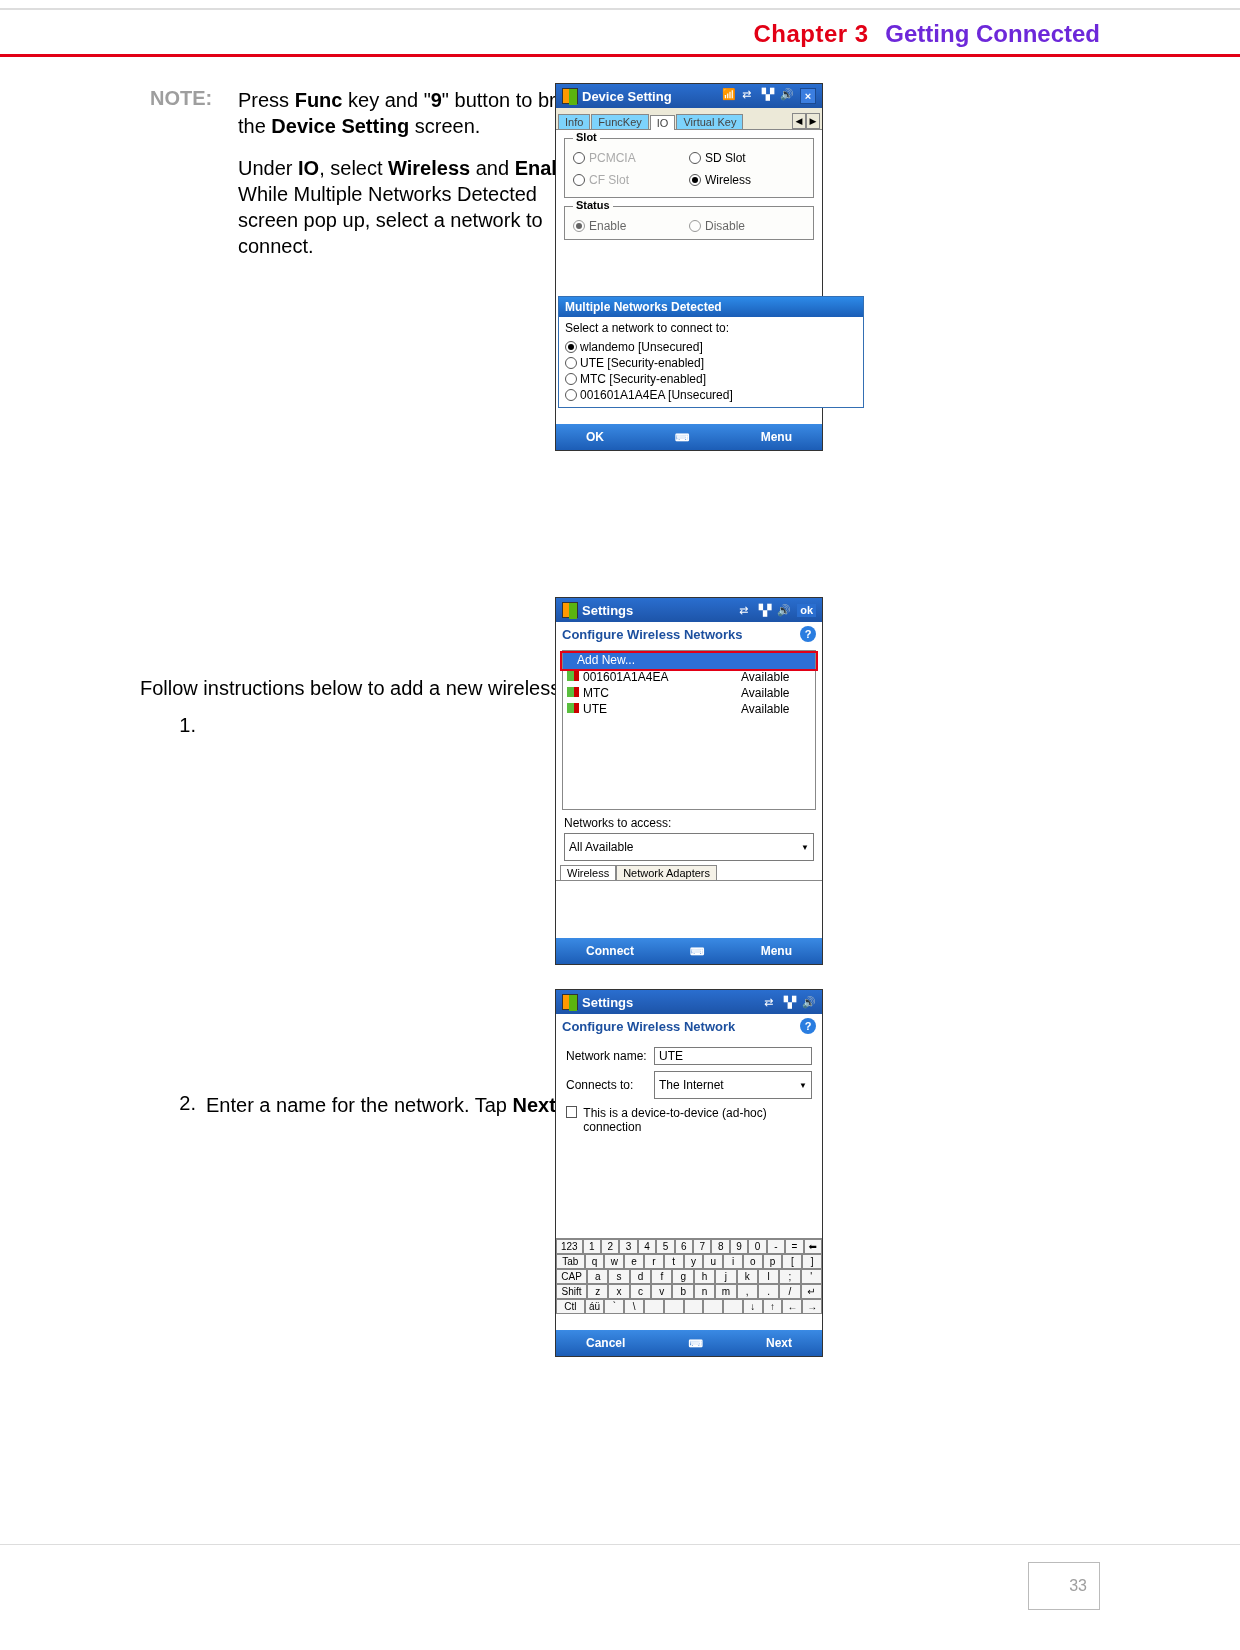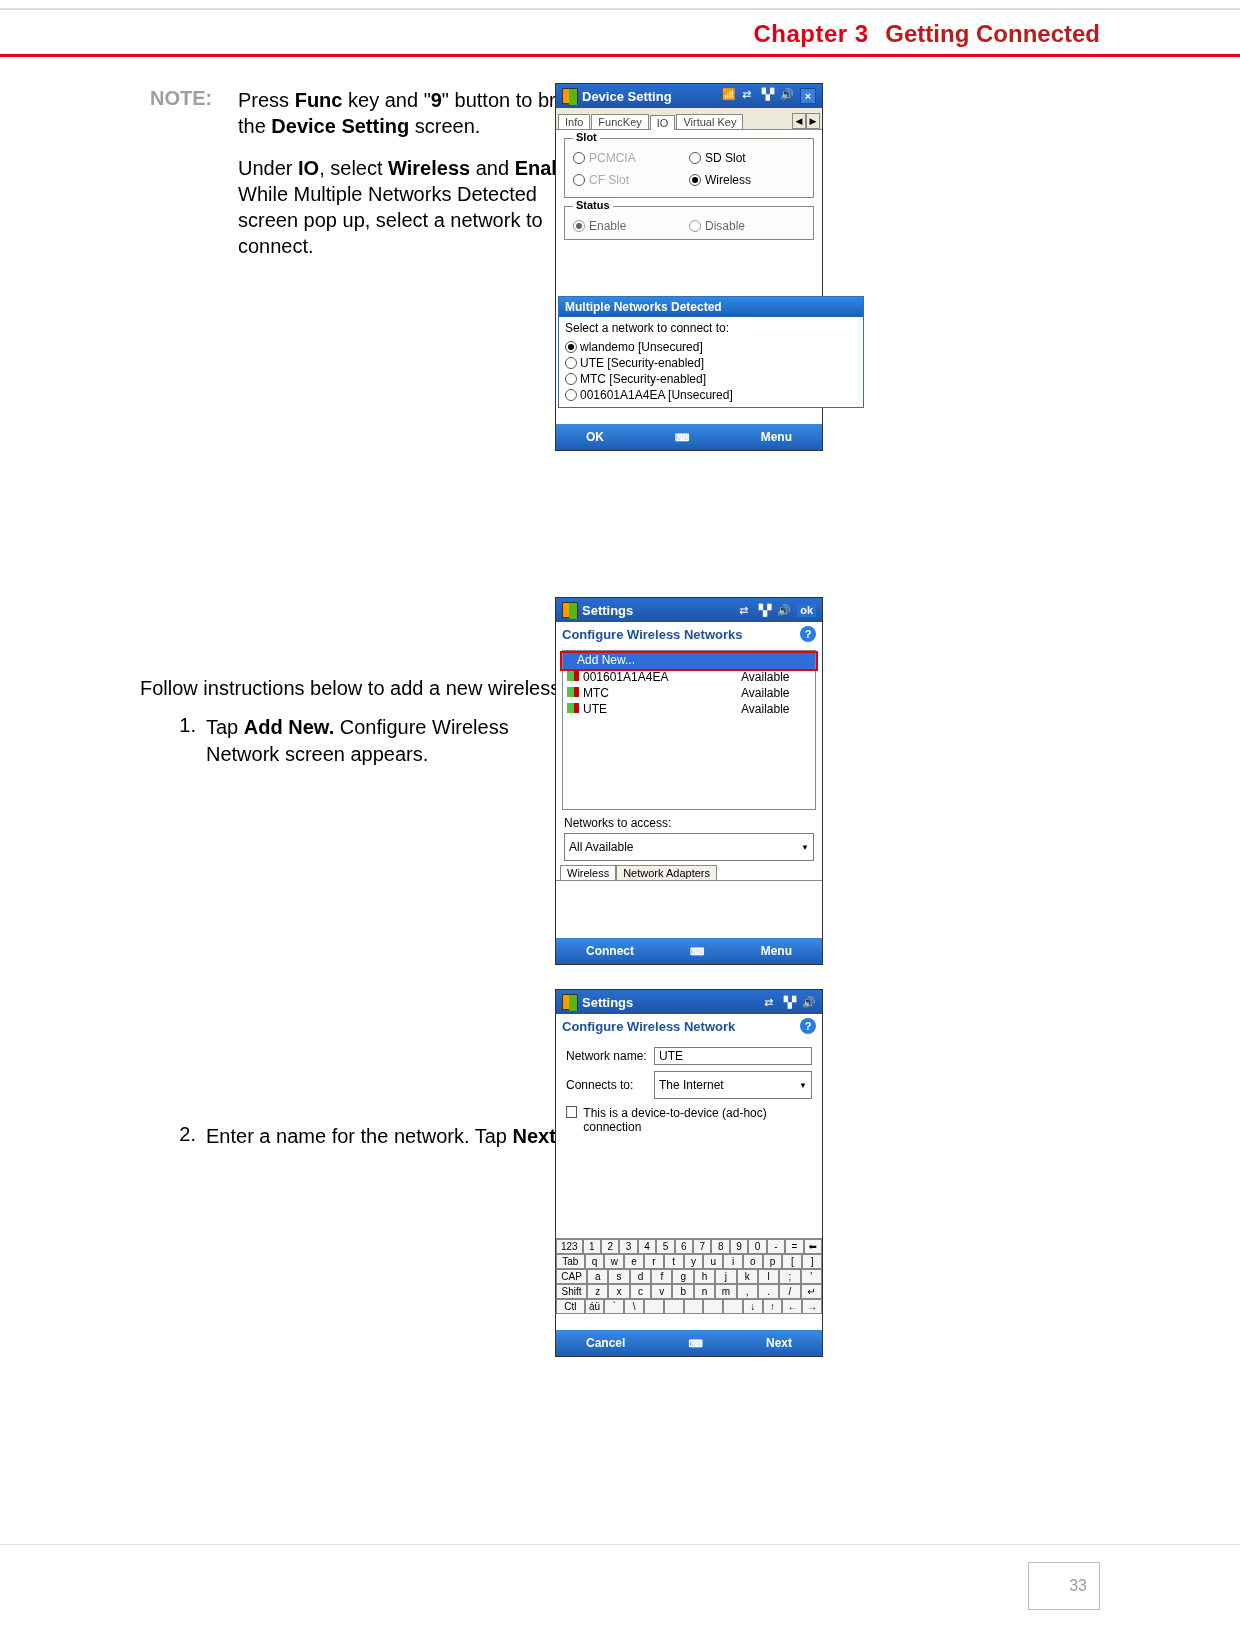--- a/index.html
+++ b/index.html
@@ -14,21 +14,21 @@
       padding: 0 140px 0 140px;
     }
     .header-line-top { border-top: 2px solid #ddd; margin-top: 8px; }
     .header {
       text-align: right;
       padding: 10px 0 6px 0;
       font-size: 24px;
       font-weight: bold;
     }
     .chapter-label { color: #e20016; font-weight: 900; letter-spacing: 0.5px; }
-    .chapter-title { color: #b91c1c; font-weight: 900; margin-left: 10px; }
+    .chapter-title { color: #6d28d9; font-weight: 900; margin-left: 10px; }
     .header-line { border-top: 3px solid #e20016; margin-bottom: 30px; }
     .content { position: relative; }
     .note-row { display: flex; gap: 8px; padding-left: 10px; }
     .note-label { color: #9e9e9e; font-weight: bold; font-size: 20px; width: 80px; flex-shrink:0; }
     .note-text { font-size: 20px; line-height: 1.3; width: 350px; }
     .note-text p { margin-bottom: 16px; }
     .body-text { font-size: 20px; margin-top: 40px; line-height: 1.35; }
     .step-row { display: flex; gap: 10px; padding-left: 30px; margin-top: 12px; }
     .step-num { width: 26px; flex-shrink:0; font-size:20px; text-align:right; }
     .step-text { width: 370px; font-size: 20px; line-height: 1.35; }
@@ -43,21 +43,21 @@
     .titlebar { background: linear-gradient(#2a6ecf,#1d54a8); color:#fff; padding: 3px 6px; display:flex; align-items:center; height:24px; }
     .titlebar .flag { width:16px;height:16px;background:#ff9900;margin-right:4px;border:1px solid #333;position:relative; }
     .titlebar .flag::after{content:"";position:absolute;right:0;top:0;width:8px;height:16px;background:#5bb40f;}
     .titlebar .tlabel { font-weight:bold; font-size:13px; flex:1; }
     .titlebar-icons { display:flex; gap:6px; font-size:11px; }
     .titlebar-icons span { }
     .close-x { background:#3b7ee0;border:1px solid #1b4a91;width:16px;height:16px;display:inline-flex;align-items:center;justify-content:center;color:#fff;font-weight:bold;}
     .ok-btn { background:#2a6ecf; color:#fff; font-weight:bold; padding:0 3px; font-size:11px;}
 
     .tabbar { display:flex; background:#ece9d8; border-bottom:1px solid #888; padding:2px 2px 0 2px; height:22px; align-items:flex-end;}
-    .tab { border:1px solid #888; border-bottom:none; background:#ffffff; padding:1px 6px; font-size:11px; margin-right:1px; color:#444;}
+    .tab { border:1px solid #888; border-bottom:none; background:#7dd3fc; padding:1px 6px; font-size:11px; margin-right:1px; color:#444;}
     .tab.active { background:#fff; position:relative; top:1px; }
     .scroller { margin-left:auto; display:flex; }
     .sbtn { border:1px solid #888;width:14px;height:16px;display:inline-flex;align-items:center;justify-content:center;font-size:9px;background:#ece9d8;}
 
     .group { border:1px solid #888; margin:8px 8px 4px 8px; padding:8px 8px 6px 8px; position:relative; background:#fdfdfb; }
     .group-title { position:absolute; top:-8px; left:8px; background:#fdfdfb; padding:0 3px; font-weight:bold; font-size:11px; }
     .radio-row { display:flex; }
     .radio-item { width:50%; display:flex; align-items:center; gap:4px; font-size:12px; padding:4px 0;}
     .radio { width:12px;height:12px;border:1px solid #555;border-radius:50%;background:#fff;display:inline-flex;align-items:center;justify-content:center;}
     .radio.sel::after{content:"";width:6px;height:6px;background:#000;border-radius:50%;}
@@ -221,21 +221,20 @@
       <span>OK</span>
       <span class="kb">⌨</span>
       <span>Menu</span>
     </div>
   </div>
 
   <div class="body-text" style="margin-top:400px;">Follow instructions below to add a new wireless network.</div>
 
   <div class="step-row">
     <div class="step-num">1.</div>
-    <div class="step-text"><span>Tap </span><b>Add New.</b><span> Configure Wireless Network screen appears.</span></div>
   </div>
 
   <div class="screen screen2">
     <div class="titlebar">
       <span class="flag"></span>
       <span class="tlabel">Settings</span>
       <span class="titlebar-icons">
         <span>⇄</span>
         <span>▝▞</span>
         <span>🔊</span>

